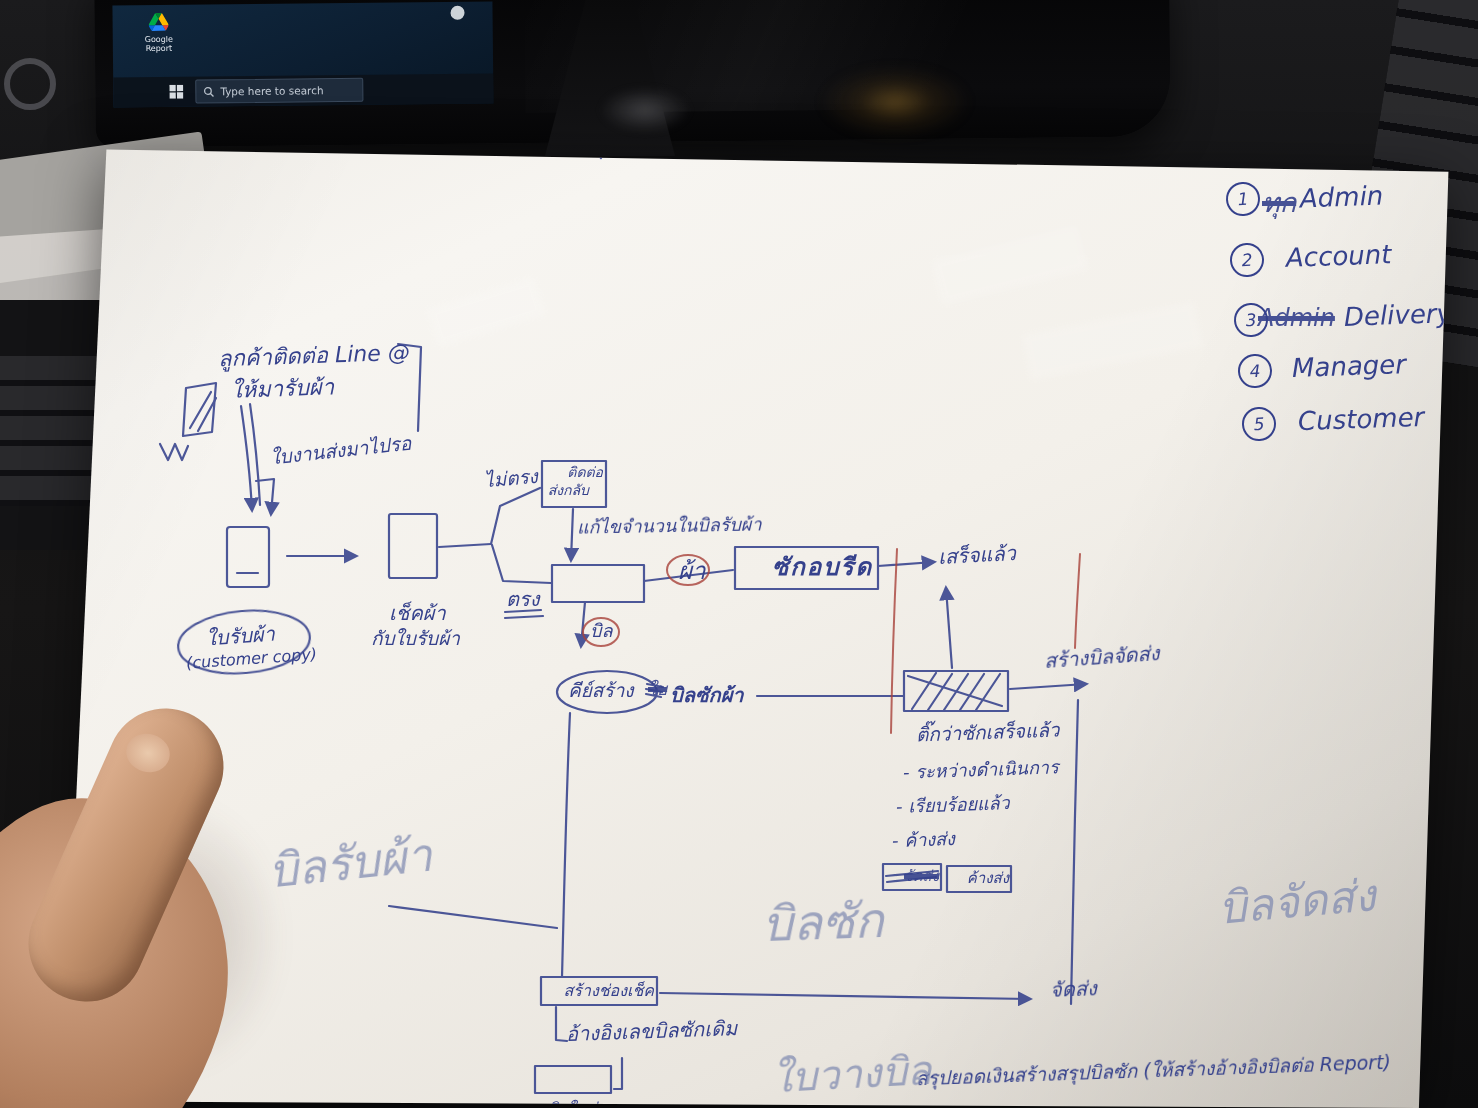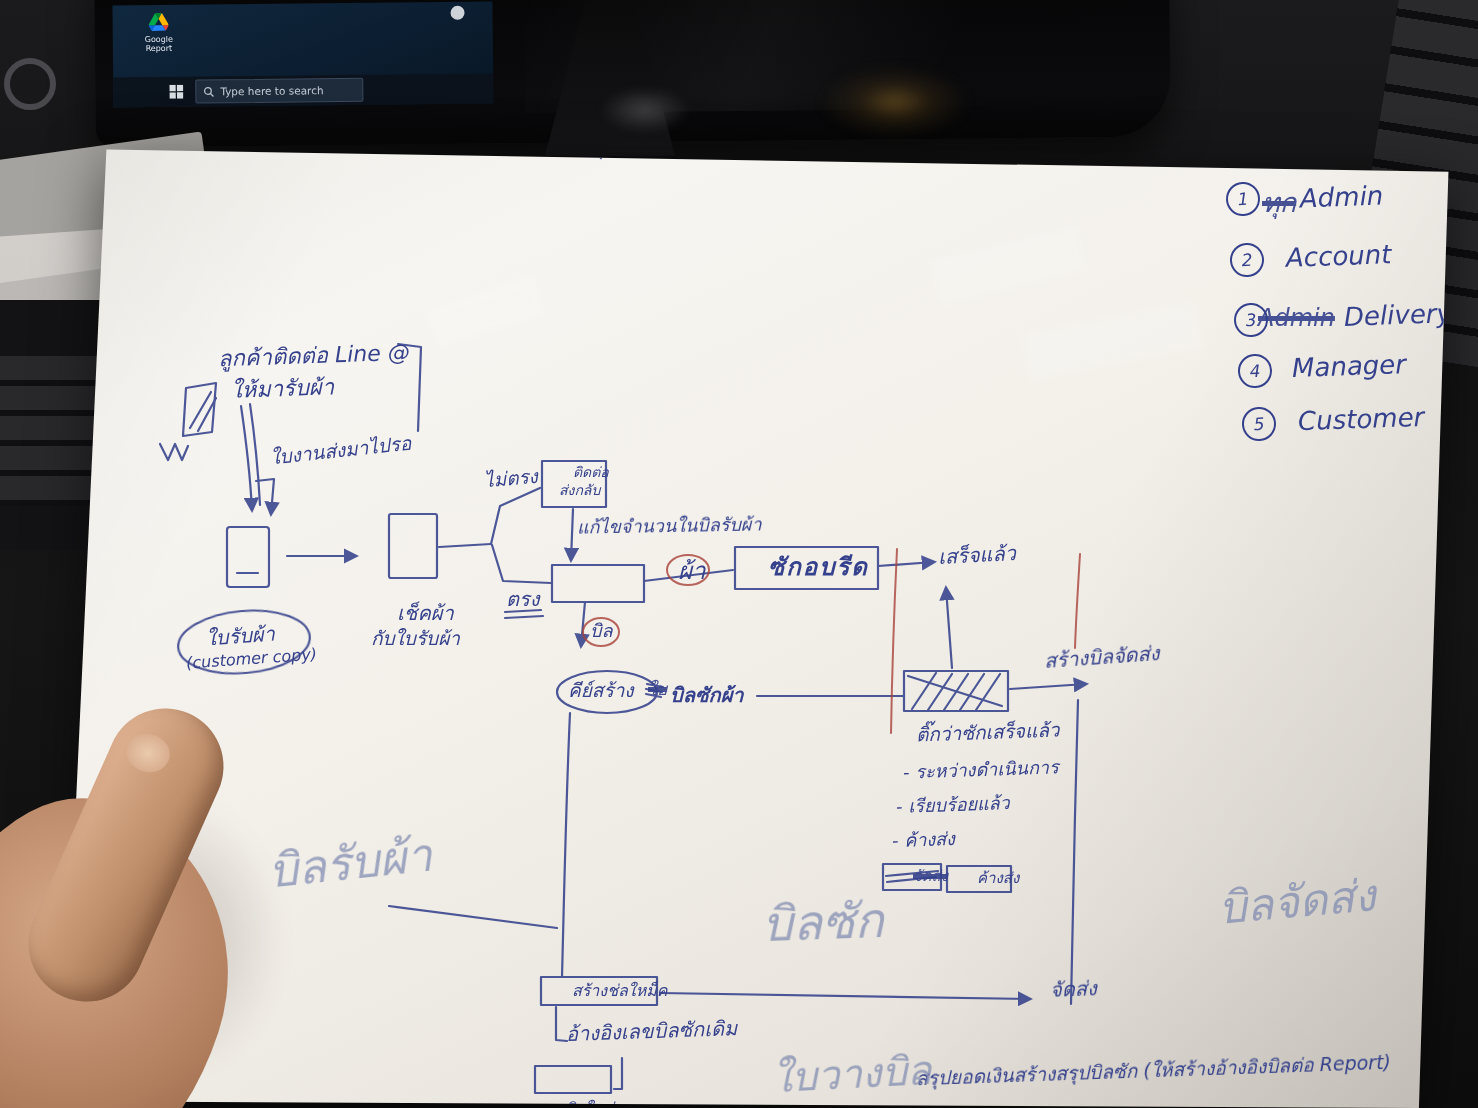--- a/index.html
+++ b/index.html
@@ -49,21 +49,21 @@
   .tape{position:absolute;background:rgba(255,255,255,.5);filter:blur(3px);border-radius:3px;opacity:.3;}
   .hand-shadow{position:absolute;left:18px;top:742px;width:310px;height:390px;
     background:radial-gradient(closest-side,rgba(70,48,36,.24),transparent 72%);filter:blur(10px);}
   
   .hw{position:absolute;color:#35418c;font-style:italic;white-space:nowrap;line-height:1.12;}
   .wm{position:absolute;color:#7f89b0;opacity:.72;font-style:italic;white-space:nowrap;}
   .scrib{text-decoration:line-through;text-decoration-thickness:5px;opacity:.9;}
   .cnum{position:absolute;width:30px;height:30px;border:2px solid #35418c;border-radius:50%;
     color:#35418c;font-size:17px;font-style:italic;display:flex;align-items:center;
     justify-content:center;transform:rotate(-3deg);}
-  .ctr{text-align:left;padding-left:28px;}
+  .ctr{text-align:right;}
   
   .palm{position:absolute;left:-84px;top:800px;width:305px;height:400px;transform:rotate(18deg);
     background:radial-gradient(circle at 42% 32%,#d5a788,#b27f5e 55%,#8d6046 88%);
     border-radius:42% 58% 46% 54%/50% 46% 54% 50%;}
   .thumb{position:absolute;left:68px;top:700px;width:116px;height:310px;transform:rotate(24deg);
     background:linear-gradient(100deg,#e2b595,#c08f6b 58%,#9c6e4e);border-radius:58px;
     box-shadow:inset -10px -6px 18px rgba(90,55,35,.45);}
   .nail{position:absolute;left:126px;top:734px;width:44px;height:38px;transform:rotate(16deg);
     background:radial-gradient(#eccdb0,#d2a283);border-radius:50%;opacity:.92;}
 </style>
@@ -193,42 +193,42 @@
     <div class="cnum" style="left:1238px;top:354px;">4</div>
     <span class="hw" style="left:1292px;top:352px;font-size:26px;transform:rotate(-2deg);">Manager</span>
     <div class="cnum" style="left:1242px;top:407px;">5</div>
     <span class="hw" style="left:1298px;top:405px;font-size:26px;transform:rotate(-2deg);">Customer</span>
 
     <span class="hw" style="left:218px;top:344px;font-size:22px;transform:rotate(-2deg);">ลูกค้าติดต่อ Line @</span>
     <span class="hw" style="left:231px;top:377px;font-size:22px;transform:rotate(-2deg);">ให้มารับผ้า</span>
     <span class="hw" style="left:270px;top:440px;font-size:19px;transform:rotate(-6deg);">ใบงานส่งมาไปรอ</span>
     <span class="hw" style="left:206px;top:625px;font-size:20px;transform:rotate(-4deg);">ใบรับผ้า</span>
     <span class="hw" style="left:186px;top:650px;font-size:16px;transform:rotate(-4deg);">(customer copy)</span>
-    <span class="hw" style="left:389px;top:602px;font-size:20px;margin-left:8px;">เช็คผ้า</span>
+    <span class="hw" style="left:389px;top:602px;font-size:20px;">เช็คผ้า</span>
     <span class="hw" style="left:371px;top:628px;font-size:19px;">กับใบรับผ้า</span>
     <span class="hw" style="left:484px;top:468px;font-size:19px;transform:rotate(-5deg);">ไม่ตรง</span>
     <span class="hw ctr" style="left:545px;top:465px;width:58px;font-size:14px;">ติดต่อ</span>
     <span class="hw ctr" style="left:531px;top:483px;width:58px;font-size:14px;">ส่งกลับ</span>
     <span class="hw" style="left:577px;top:516px;font-size:18px;transform:rotate(-1deg);">แก้ไขจำนวนในบิลรับผ้า</span>
     <span class="hw" style="left:506px;top:588px;font-size:20px;">ตรง</span>
     <span class="hw" style="left:678px;top:558px;font-size:24px;">ผ้า</span>
     <span class="hw ctr" style="left:740px;top:554px;width:133px;font-size:24px;letter-spacing:2px;font-weight:bold;">ซักอบรีด</span>
     <span class="hw" style="left:938px;top:544px;font-size:20px;transform:rotate(-3deg);">เสร็จแล้ว</span>
     <span class="hw" style="left:590px;top:621px;font-size:18px;">บิล</span>
     <span class="hw" style="left:568px;top:680px;font-size:19px;">คีย์สร้าง</span>
     <span class="hw scrib" style="left:648px;top:680px;font-size:17px;">ใบ</span>
     <span class="hw" style="left:670px;top:684px;font-size:20px;font-weight:bold;">บิลซักผ้า</span>
     <span class="hw" style="left:1044px;top:646px;font-size:20px;transform:rotate(-4deg);">สร้างบิลจัดส่ง</span>
     <span class="hw" style="left:916px;top:722px;font-size:19px;transform:rotate(-2deg);">ติ๊กว่าซักเสร็จแล้ว</span>
     <span class="hw" style="left:903px;top:760px;font-size:18px;transform:rotate(-2deg);">- ระหว่างดำเนินการ</span>
     <span class="hw" style="left:896px;top:795px;font-size:18px;transform:rotate(-2deg);">- เรียบร้อยแล้ว</span>
     <span class="hw" style="left:892px;top:830px;font-size:18px;transform:rotate(-2deg);">- ค้างส่ง</span>
     <span class="hw ctr scrib" style="left:885px;top:868px;width:54px;font-size:15px;">จัดส่ง</span>
     <span class="hw ctr" style="left:949px;top:870px;width:60px;font-size:15px;">ค้างส่ง</span>
-    <span class="hw ctr" style="left:544px;top:982px;width:110px;font-size:16px;">สร้างช่ลใหม็ค</span>
+    <span class="hw ctr" style="left:544px;top:982px;width:110px;font-size:16px;">สร้างช่องเช็ค</span>
     <span class="hw" style="left:1050px;top:978px;font-size:20px;transform:rotate(-2deg);">จัดส่ง</span>
     <span class="hw" style="left:566px;top:1020px;font-size:20px;transform:rotate(-2deg);">อ้างอิงเลขบิลซักเดิม</span>
     <span class="hw ctr" style="left:537px;top:1070px;width:60px;font-size:16px;margin-top:30px;">บิลใหม่</span>
     <span class="hw" style="left:916px;top:1060px;font-size:19px;transform:rotate(-2deg);">สรุปยอดเงินสร้างสรุปบิลซัก (ให้สร้างอ้างอิงบิลต่อ Report)</span>
 
     <span class="wm" style="left:268px;top:826px;font-size:46px;transform:rotate(-6deg);">บิลรับผ้า</span>
     <span class="wm" style="left:762px;top:884px;font-size:48px;transform:rotate(-2deg);">บิลซัก</span>
     <span class="wm" style="left:1218px;top:866px;font-size:44px;transform:rotate(-5deg);">บิลจัดส่ง</span>
     <span class="wm" style="left:772px;top:1042px;font-size:40px;transform:rotate(-3deg);">ใบวางบิล</span>
   </div>

